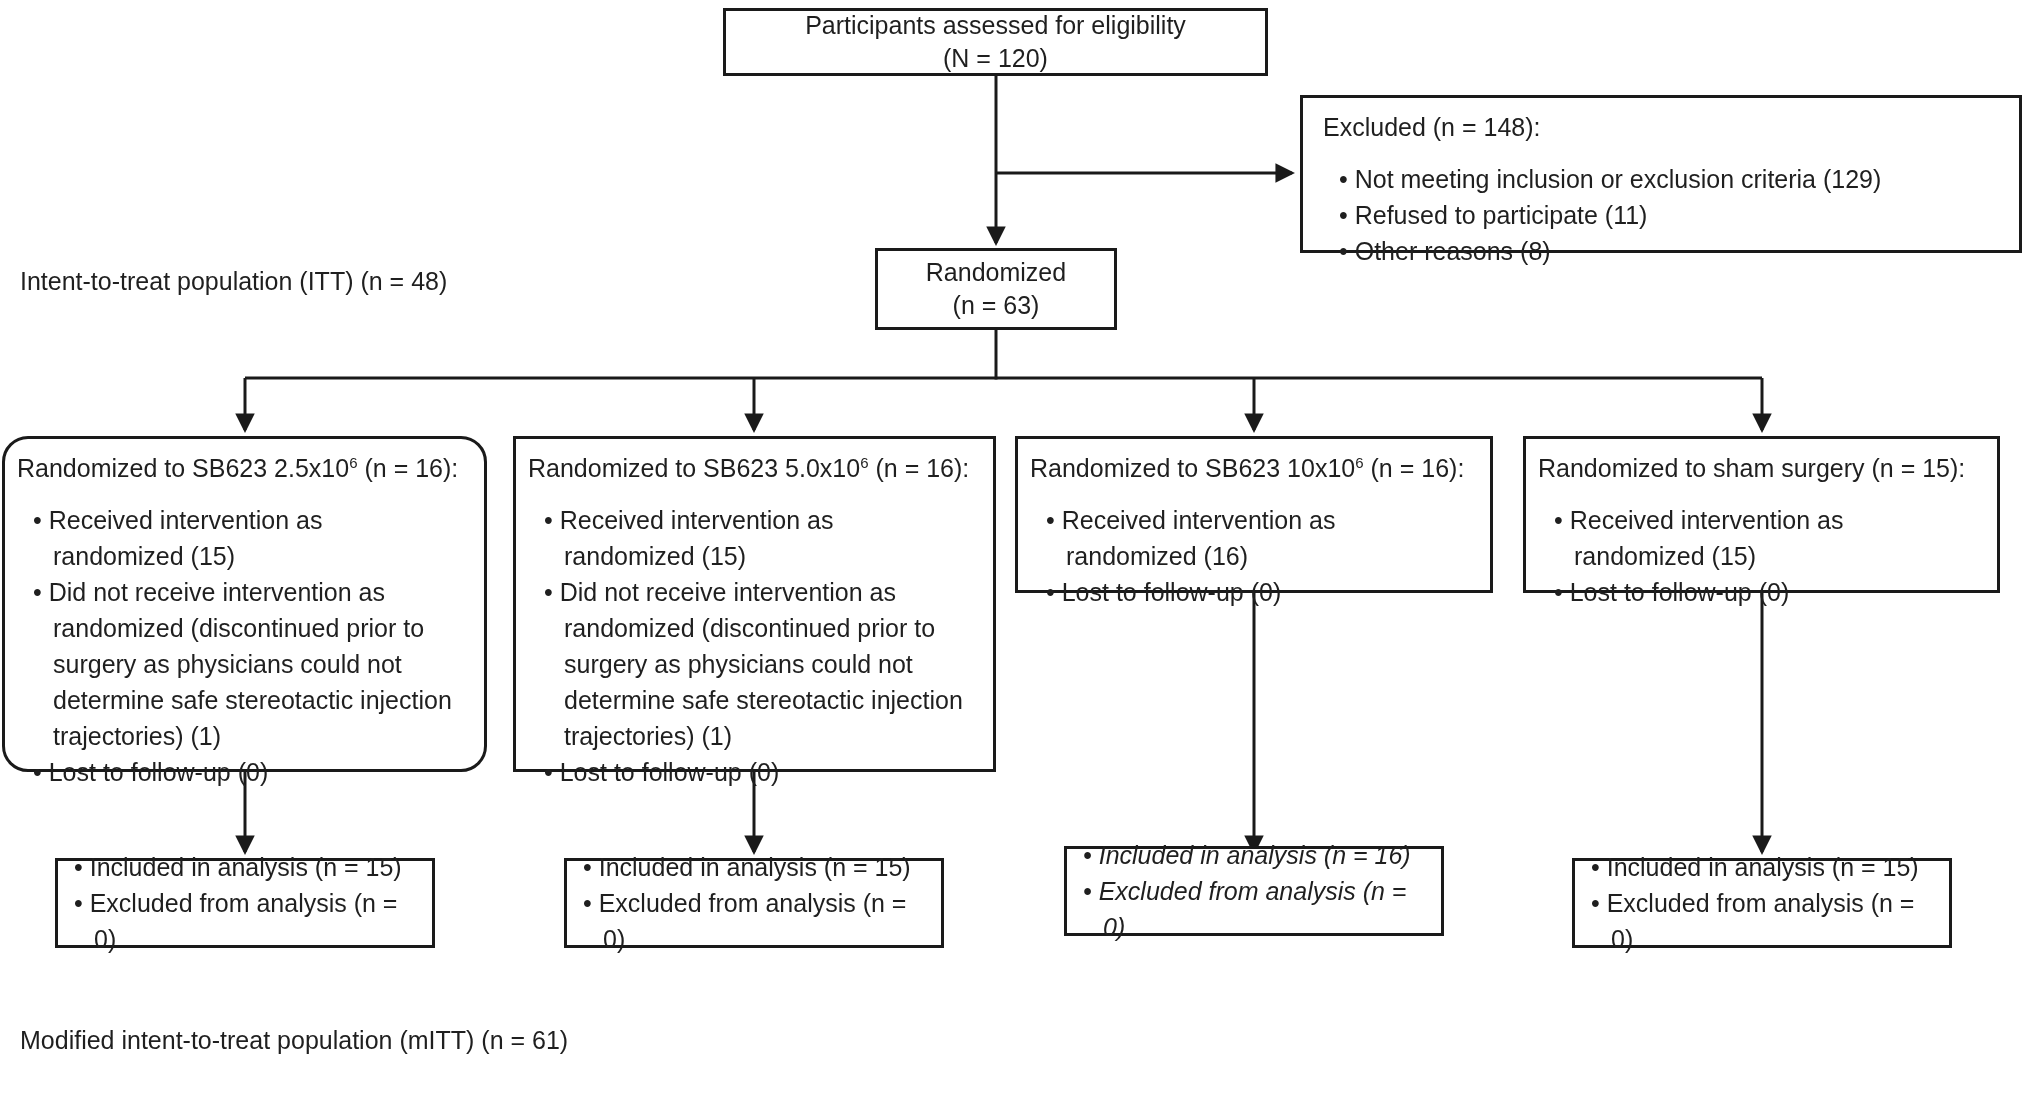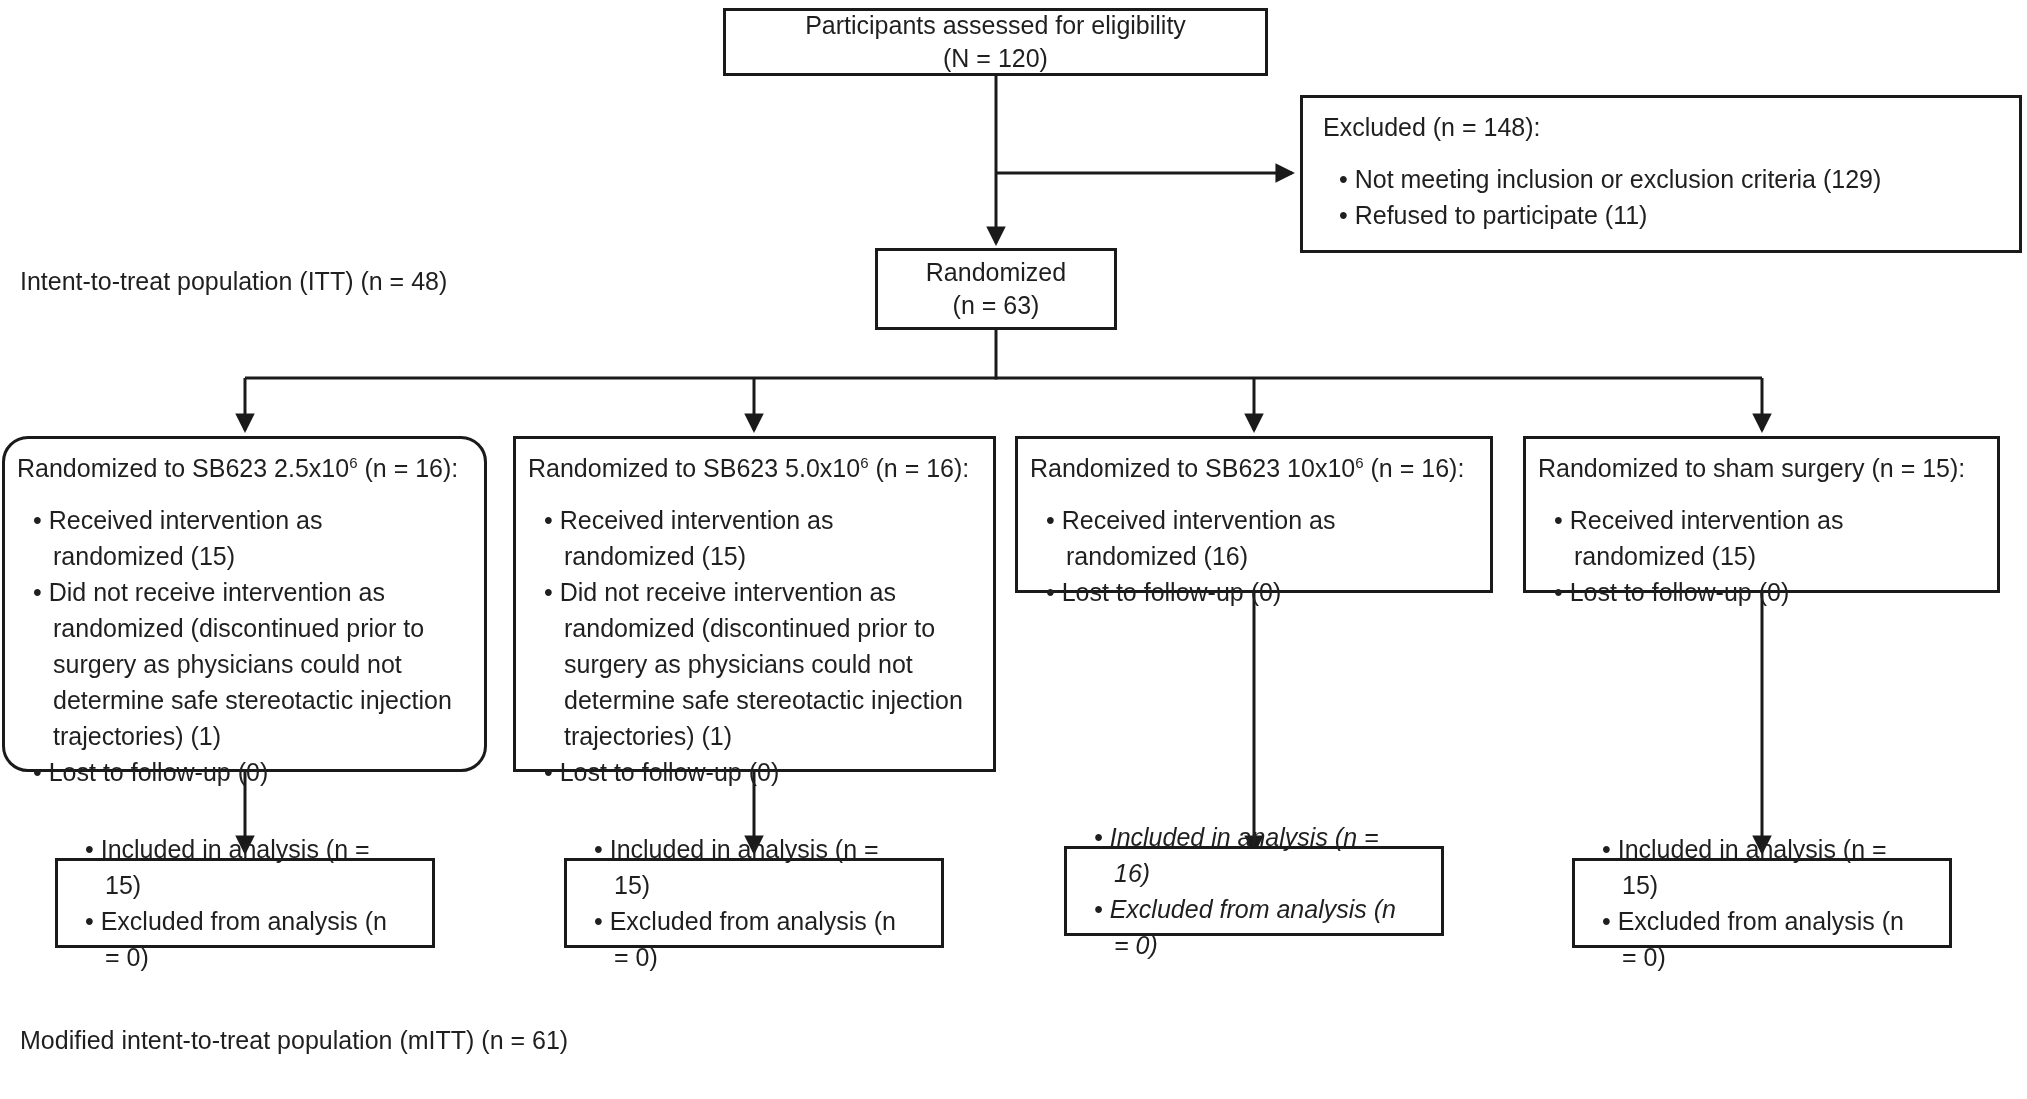--- a/index.html
+++ b/index.html
@@ -37,21 +37,21 @@
   .flow-list { margin: 16px; padding: 0; list-style: none; }
   .flow-list li {
     line-height: 36px;
     padding-left: 20px;
     text-indent: -20px;
   }
   .analysis-box {
     display: flex;
     flex-direction: column;
     justify-content: center;
-    padding: 0 11px;
+    padding: 0 0;
   }
   .side-label {
     position: absolute;
     line-height: 36px;
     white-space: nowrap;
   }
   sup { font-size: 60%; line-height: 0; }
 
   
   #eligibility-box { left: 723px; top: 8px;   width: 545px; height: 68px; }
@@ -97,20 +97,21 @@
   <div id="eligibility-box" class="box center-box">
     <div>Participants assessed for eligibility</div>
     <div>(N = 120)</div>
   </div>
 
   <div id="excluded-box" class="box list-box">
     <div class="box-title">Excluded (n = 148):</div>
     <ul class="flow-list">
       <li>• Not meeting inclusion or exclusion criteria (129)</li>
       <li>• Refused to participate (11)</li>
+      <li>• Other reasons (8)</li>
     </ul>
   </div>
 
   <div id="itt-label" class="side-label">Intent-to-treat population (ITT) (n = 48)</div>
 
   <div id="randomized-box" class="box center-box">
     <div>Randomized</div>
     <div>(n = 63)</div>
   </div>
 

